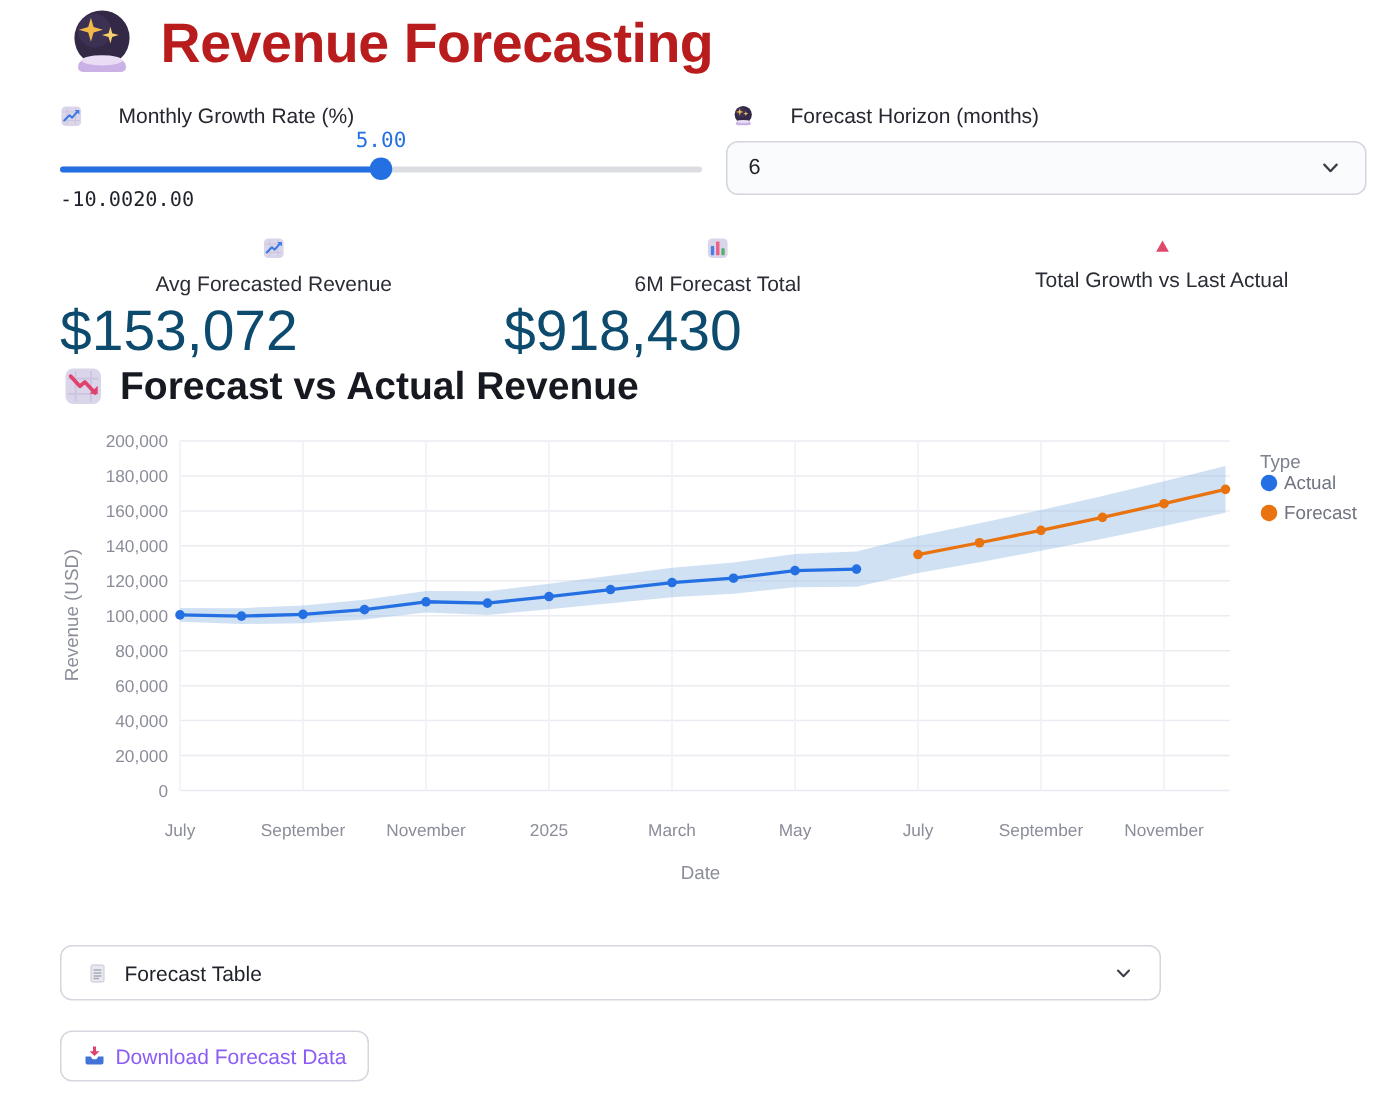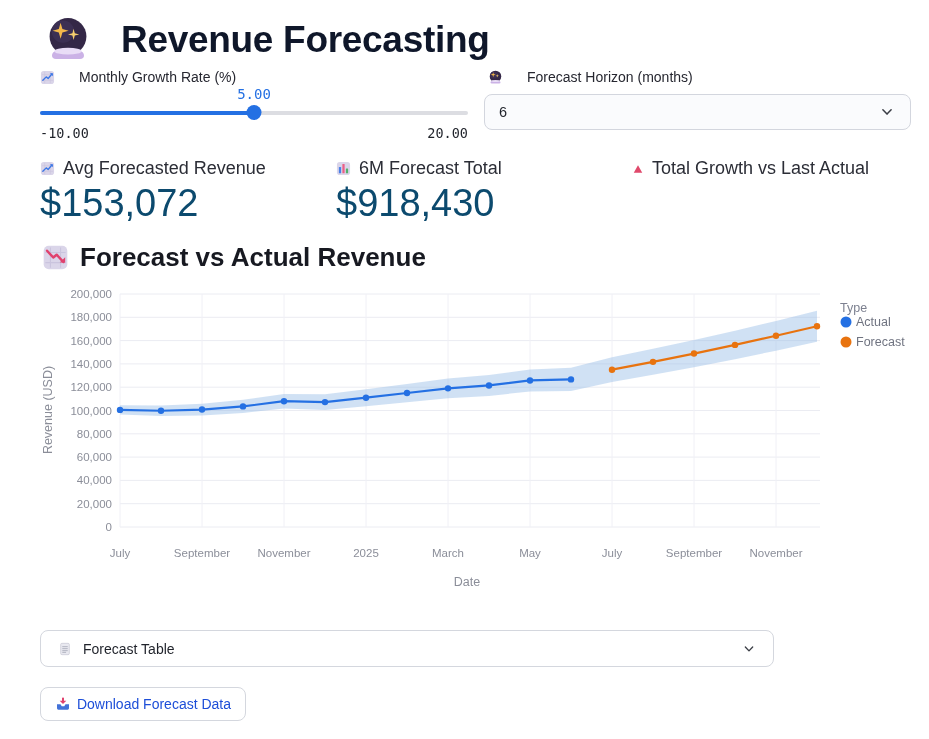--- a/index.html
+++ b/index.html
@@ -7,47 +7,47 @@
   body { font-family:"Liberation Sans", sans-serif; color:#262730; }
   .page { position:relative; width:929px; height:739px; background:#fff; overflow:hidden; }
   .mono { font-family:"DejaVu Sans Mono","Liberation Mono",monospace; }
 
   .app-header { position:absolute; left:44px; top:5px; display:flex; align-items:center; gap:15px; }
   .icon-48 { width:48px; height:48px; }
   .icon-27 { width:27px; height:27px; }
   .icon-16 { width:16px; height:16px; }
   .icon-15 { width:15px; height:15px; }
   .icon-12 { width:12px; height:12px; }
-  .app-header h1 { margin:14px; font-size:37px; font-weight:700; color:#0f172a; letter-spacing:-0.3px; }
+  .app-header h1 { margin:0; font-size:37px; font-weight:700; color:#b91c1c; letter-spacing:-0.3px; }
 
   .ctl-label { position:absolute; display:flex; align-items:center; gap:24px; font-size:14px; color:#262730; }
 
   .slider-box { position:absolute; left:40px; top:86px; width:428px; height:56px; cursor:pointer; }
   .slider-value { position:absolute; top:0; transform:translateX(-50%); font-size:14px; color:#2470e3; }
   .slider-rail { position:absolute; top:25px; left:0; right:0; height:4px; border-radius:2px; background:#dcdde2; }
   .slider-fill { height:100%; border-radius:2px; background:#2470e3; }
   .slider-thumb { position:absolute; top:18.5px; width:15px; height:15px; border-radius:50%; background:#2470e3; transform:translateX(-50%); cursor:grab; }
-  .slider-minmax { position:absolute; top:39px; left:0; right:0; display:flex; justify-content:space-between; font-size:13.5px; color:#1f222a;gap:40px; }
+  .slider-minmax { position:absolute; top:39px; left:0; right:0; display:flex; justify-content:flex-start; font-size:13.5px; color:#1f222a; }
 
   .selectbox { position:absolute; left:484px; top:94px; width:427px; height:36px; display:flex; align-items:center; padding:0 14px; background:#fafbfd; border:1px solid #d3d6de; border-radius:8px; font-size:14.5px; color:#1f222a; cursor:pointer; }
   .chev { margin-left:auto; width:18px; height:18px; color:#3a3d45; flex:0 0 auto; }
 
   .metric { position:absolute; top:158px; width:285px; }
-  .metric-label { display:flex; align-items:center; gap:8px; font-size:18px; color:#2b2d36; }
+  .metric-label { display:flex; align-items:center; gap:8px; font-size:14px; color:#2b2d36;flex-direction:column; }
   .metric-value { margin-top:4px; font-size:38px; color:#0c4a6e; line-height:40px; }
 
   .section-header { position:absolute; left:42px; top:242px; display:flex; align-items:center; gap:11px; }
   .section-header h2 { margin:0; font-size:26px; font-weight:700; color:#171921; }
 
   #chart-svg { position:absolute; left:40px; top:286px; }
 
   .expander { position:absolute; left:40px; top:630px; width:734px; height:37px; border:1px solid #d4d7de; border-radius:8px; display:flex; align-items:center; gap:10px; padding:0 16px; font-size:14px; color:#1f222a; background:#fff; cursor:pointer; }
   .expander .chev { width:16px; height:16px; }
 
-  .dl-btn { position:absolute; left:40px; top:687px; width:206px; height:34px; border:1px solid #d4d7de; border-radius:8px; display:flex; align-items:center; justify-content:center; gap:6px; font-size:14px; color:#1d4ed8; background:#fff; cursor:pointer; }
+  .dl-btn { position:absolute; left:40px; top:687px; width:206px; height:34px; border:1px solid #d4d7de; border-radius:8px; display:flex; align-items:center; justify-content:center; gap:6px; font-size:14px; color:#8b5cf6; background:#fff; cursor:pointer; }
 </style>
 </head>
 <body>
 
 <svg width="0" height="0" style="position:absolute">
   <defs>
     <symbol id="sym-crystal" viewBox="0 0 24 24">
       <circle cx="12" cy="10.2" r="9.2" fill="#342847"></circle>
       <circle cx="9.5" cy="7.8" r="5.6" fill="#3e3156" opacity="0.85"></circle>
       <polygon points="8.3,3.4 9.2,6.5 12.3,7.4 9.2,8.3 8.3,11.4 7.4,8.3 4.3,7.4 7.4,6.5" fill="#f3b84a"></polygon>

